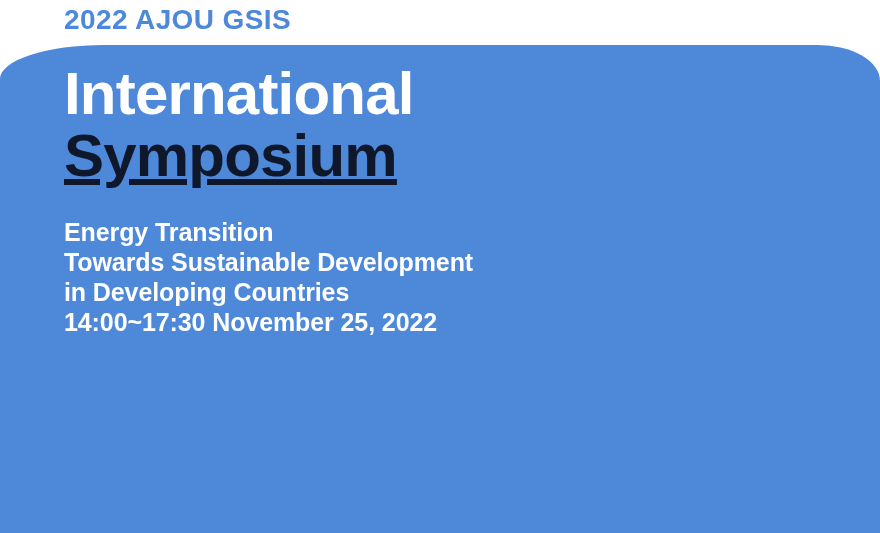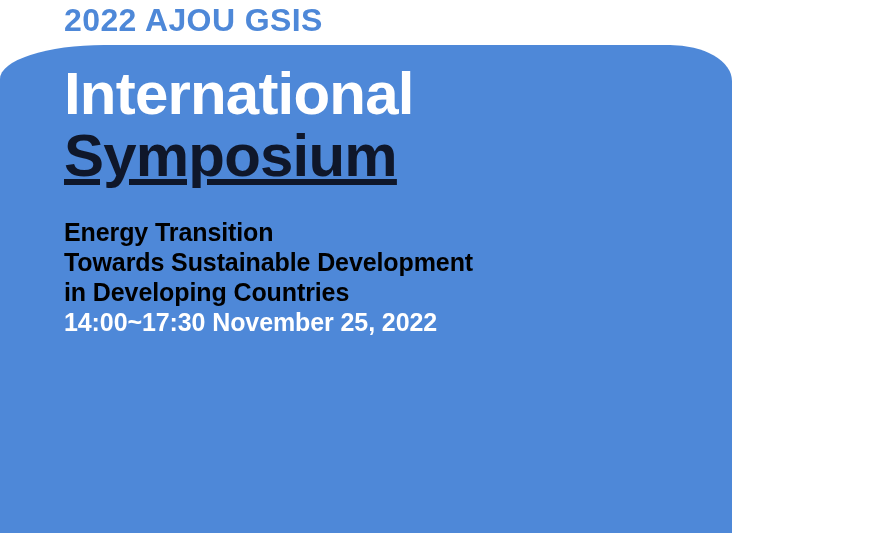--- a/index.html
+++ b/index.html
@@ -21,34 +21,34 @@
     height: 533px;
     background: #ffffff;
     overflow: hidden;
   }
 
   
   .eyebrow {
     position: absolute;
     left: 64px;
     top: 2px;
-    font-size: 32px;
+    font-size: 28px;
     font-weight: 700;
     letter-spacing: 0.4px;
     color: #4E88D8;
     line-height: 36px;
     white-space: nowrap;
   }
 
   
   .panel {
     position: absolute;
     left: 0;
     top: 45px;
-    width: 732px;
+    width: 880px;
     height: 488px;
     background: #4E88D8;
     border-top-left-radius: 104px 34px;
     border-top-right-radius: 62px 36px;
     border-bottom-left-radius: 0;
     border-bottom-right-radius: 0;
   }
 
   
   .headline {
@@ -74,21 +74,21 @@
     top: 172px;
     line-height: 30px;
   }
   .subtitle-line {
     font-size: 25px;
     font-weight: 700;
     letter-spacing: -0.1px;
     white-space: nowrap;
     display: block;
   }
-  .subtitle-line.is-white  { color: #000000; }
+  .subtitle-line.is-white  { color: #ffffff; }
   .subtitle-line.is-yellow { color: #ffffff; }
 </style>
 </head>
 <body>
 
 <div id="poster">
 
   <div class="eyebrow">2022 AJOU GSIS</div>
 
   <div class="panel">

